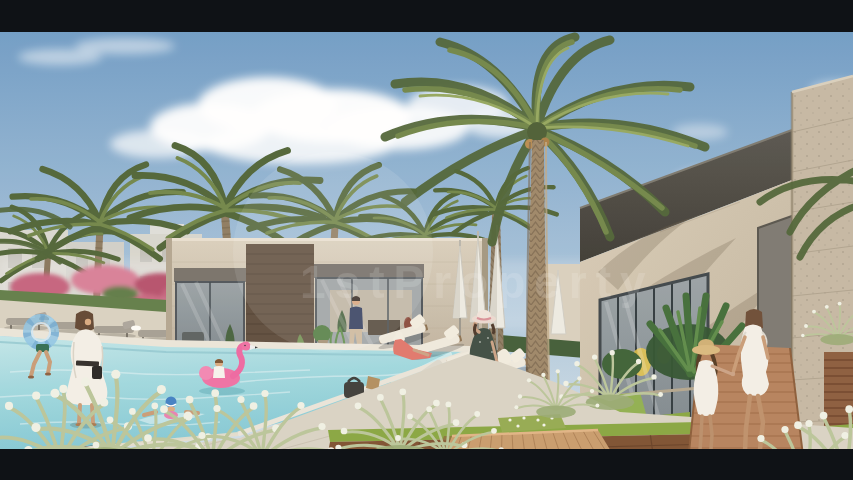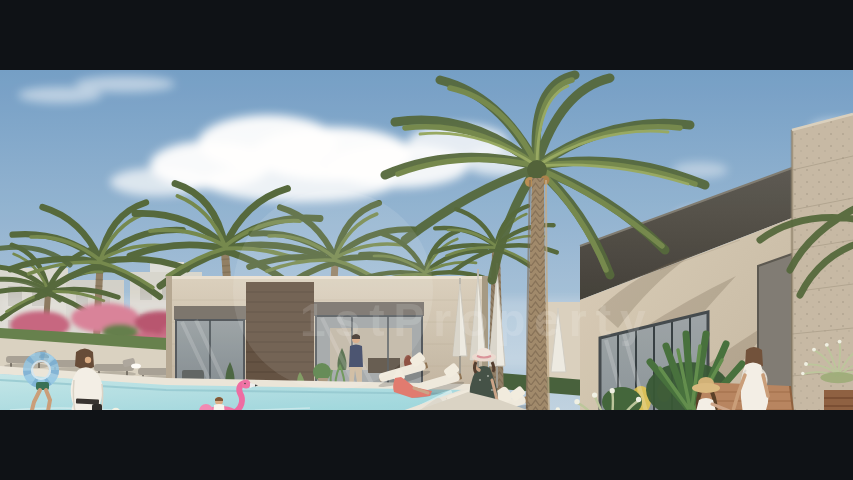--- a/index.html
+++ b/index.html
@@ -1,17 +1,17 @@
 <!DOCTYPE html>
 <html style="--sky_top: #6e9bc5; --sky_mid: #a9c4da; --sky_horizon: #e2e9ec; --cloud: #ffffff; --palm_dark: #4d6234; --palm_mid: #6f8446; --palm_light: #93a65c; --trunk: #9c8566; --stone_wall: #cfc4b0; --stone_pillar: #c4b7a2; --wood_panel: #5d4b3b; --fascia: #3b3831; --glass: #7e888d; --pool_light: #c2e6e8; --pool_deep: #7fc6d2; --coping: #eae5d9; --paver: #d8d2c3; --grass: #86a53e; --deck_wood: #b07a50; --platform_wood: #c89a6a; --flamingo: #ef6fa3; --swim_ring: #8ec4e4; --white_dress: #f3efe6; --coral_dress: #e0756a; --navy_shirt: #2e3a5c; --umbrella: #eceae2; --foliage_dark: #2e512c;"><head>
 <meta charset="utf-8">
 <style>
   html,body{margin:0;padding:0;background:#0f1216;}
   body{display:grid;place-items:center;min-height:100vh;}
-  .stage{width:853px;height:340px;position:relative;overflow:hidden;font-family:"Liberation Sans",sans-serif;}
+  .stage{width:853px;height:417px;position:relative;overflow:hidden;font-family:"Liberation Sans",sans-serif;}
   .stage svg{display:block;}
   .wm-text{font-family:"Liberation Sans",sans-serif;font-size:46px;font-weight:700;letter-spacing:9px;fill:#ffffff;opacity:.13;}
 </style>
 </head>
 <body>
 
 <div class="stage">
 <svg viewBox="0 0 853 480" width="853" height="480" xmlns="http://www.w3.org/2000/svg">
   <defs>
     <linearGradient id="skyG" x1="0" y1="0" x2="0" y2="1">

